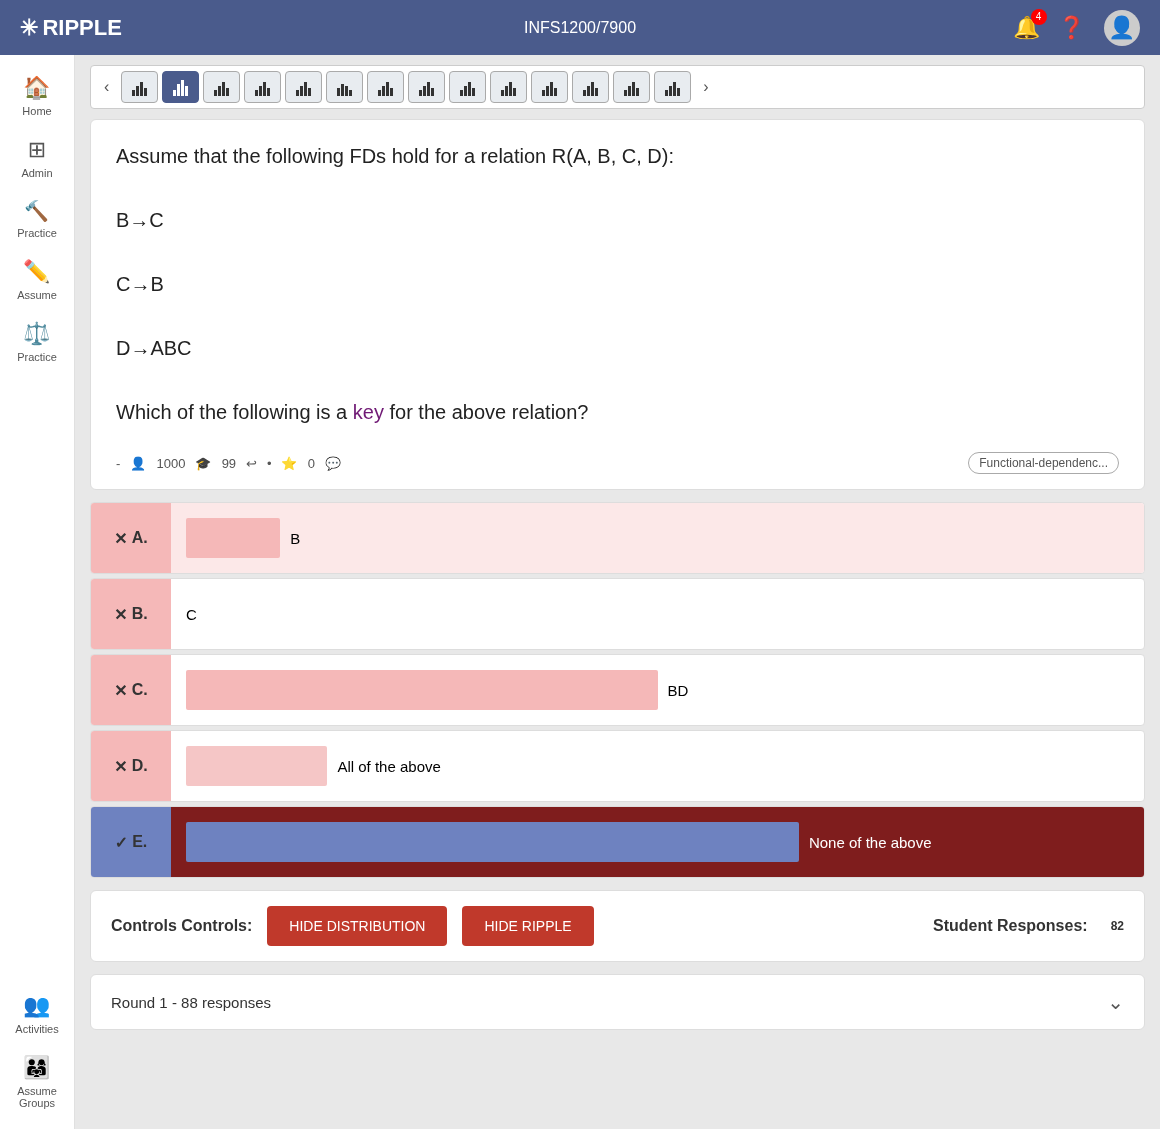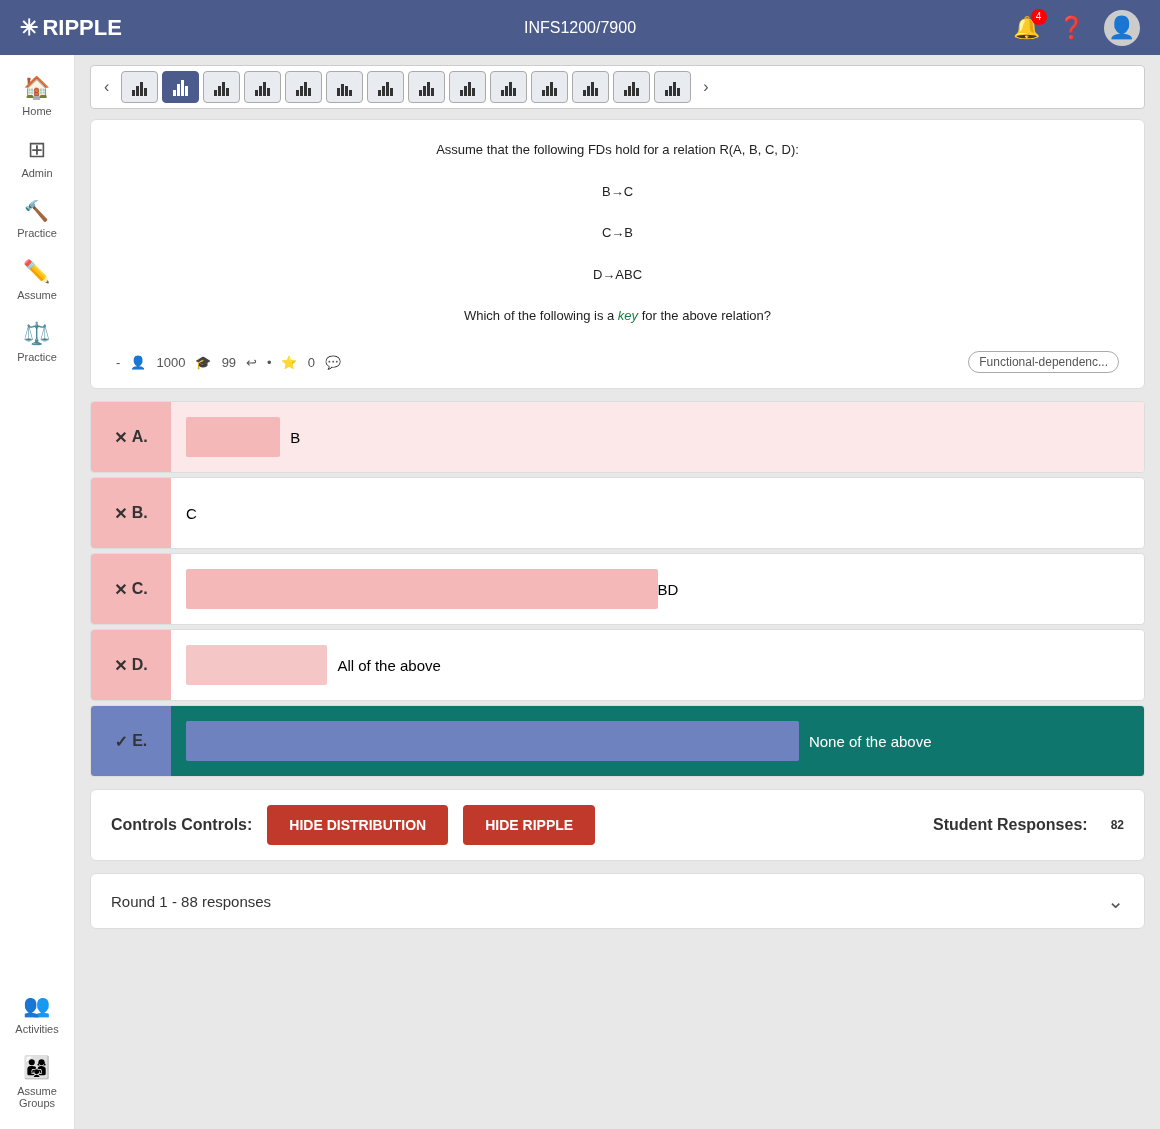--- a/index.html
+++ b/index.html
@@ -130,22 +130,22 @@
     }
 
     
     .question-card {
       background: white;
       border-radius: 6px;
       padding: 20px 25px 15px;
       margin-bottom: 12px;
       border: 1px solid #ddd;
     }
-    .question-text { font-size: 13px; line-height: 1.6; color: #222; margin-bottom: 24px; text-align: center; }
-    .question-text .key-word { color: #15803d; font-weight: normal; font-style: italic; }
+    .question-text { font-size: 20px; line-height: 1.6; color: #222; margin-bottom: 24px; }
+    .question-text .key-word { color: #701a75; font-weight: normal; }
     .question-meta {
       display: flex;
       align-items: center;
       justify-content: space-between;
       margin-top: 15px;
       font-size: 13px;
       color: #555;
     }
     .meta-left { display: flex; align-items: center; gap: 10px; }
     .meta-tag {
@@ -194,21 +194,21 @@
       border-radius: 6px;
       border: 1px solid #ddd;
       padding: 15px 20px;
       display: flex;
       align-items: center;
       gap: 15px;
       margin-bottom: 12px;
     }
     .activity-controls-label { font-size: 16px; font-weight: bold; color: #333; }
     .btn-start { background: #4caf50; color: white; border: none; padding: 12px 22px; border-radius: 4px; font-size: 14px; font-weight: bold; cursor: pointer; }
-    .btn-hide { background: #c0392b; color: white; border: none; padding: 12px 22px; border-radius: 4px; font-size: 14px; font-weight: bold; cursor: pointer; text-align: right; }
+    .btn-hide { background: #c0392b; color: white; border: none; padding: 12px 22px; border-radius: 4px; font-size: 14px; font-weight: normal; cursor: pointer; text-align: right; }
     .responses-label { margin-left: auto; font-size: 16px; font-weight: bold; color: #333; }
     .responses-count { font-size: 12px; font-weight: bold; color: #333; margin-left: 8px; }
 
     
     .round-section {
       background: white;
       border-radius: 6px;
       border: 1px solid #ddd;
       padding: 15px 20px;
       display: flex;
@@ -462,41 +462,41 @@
         </div>
       </div>
 
       <div class="option-row">
         <div class="option-label wrong">
           <span style="margin-right:4px;">✕</span>
           <span>C.</span>
         </div>
         <div class="option-content">
           <div style="height: 40px; width: 50%; background: #f5b8b8; border-radius: 2px;"></div>
-          <span style="">BD</span>
+          <span style="margin-left:10px;">BD</span>
         </div>
       </div>
 
       <div class="option-row">
         <div class="option-label wrong">
           <span style="margin-right:4px;">✕</span>
           <span>D.</span>
         </div>
         <div class="option-content">
           <div style="height: 40px; width: 15%; background: #f5c6c6; border-radius: 2px;"></div>
           <span style="margin-left:10px;">All of the above</span>
         </div>
       </div>
 
       <div class="option-row">
         <div class="option-label correct">
           <span style="margin-right:4px;">✓</span>
           <span>E.</span>
         </div>
-        <div class="option-content" style="background: #0f766e;">
+        <div class="option-content" style="background: #7f1d1d;">
           <div style="height: 40px; width: 65%; background: #6e82c0; border-radius: 2px;"></div>
           <span style="margin-left:10px; color:#fff;">None of the above</span>
         </div>
       </div>
 
     </div>
 
     <div class="activity-controls">
       <span class="activity-controls-label">Controls Controls:</span>
       <button class="btn-hide">HIDE DISTRIBUTION</button>

